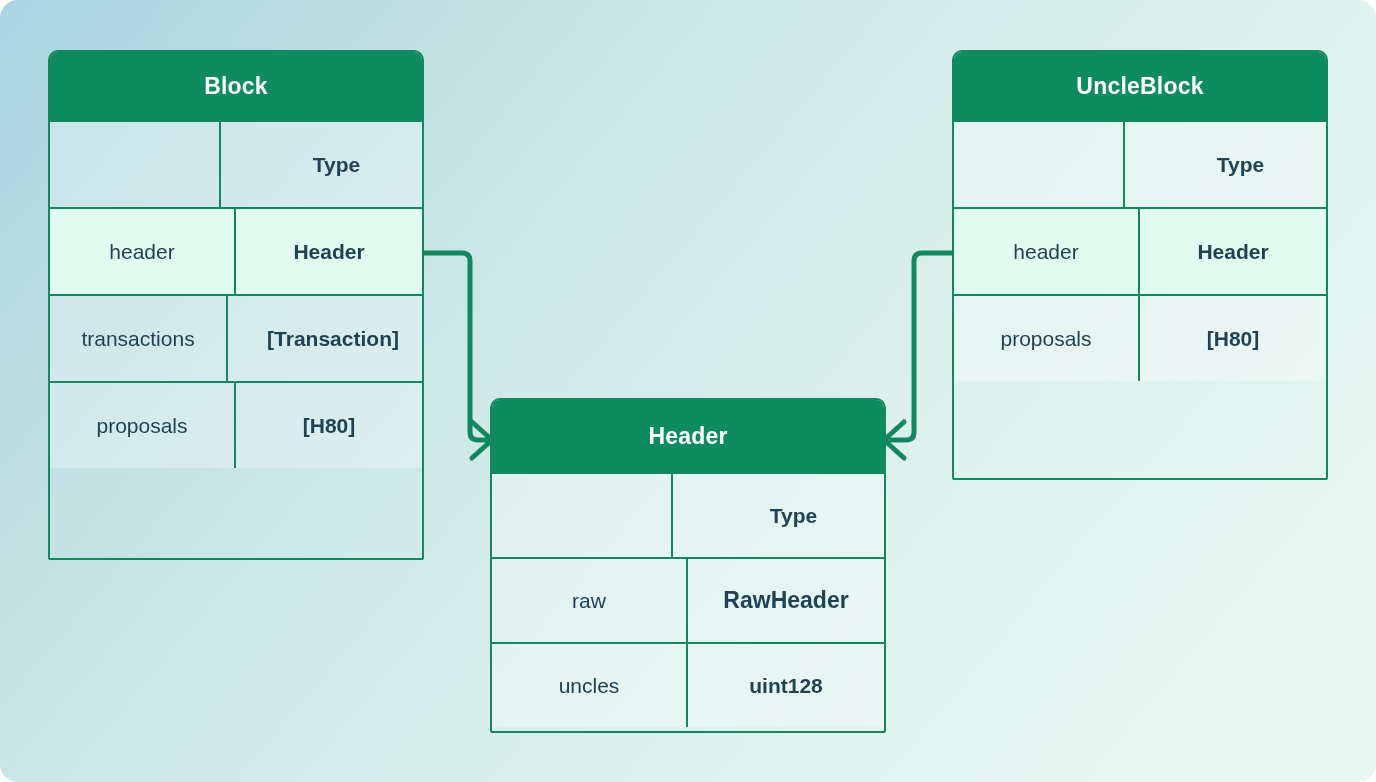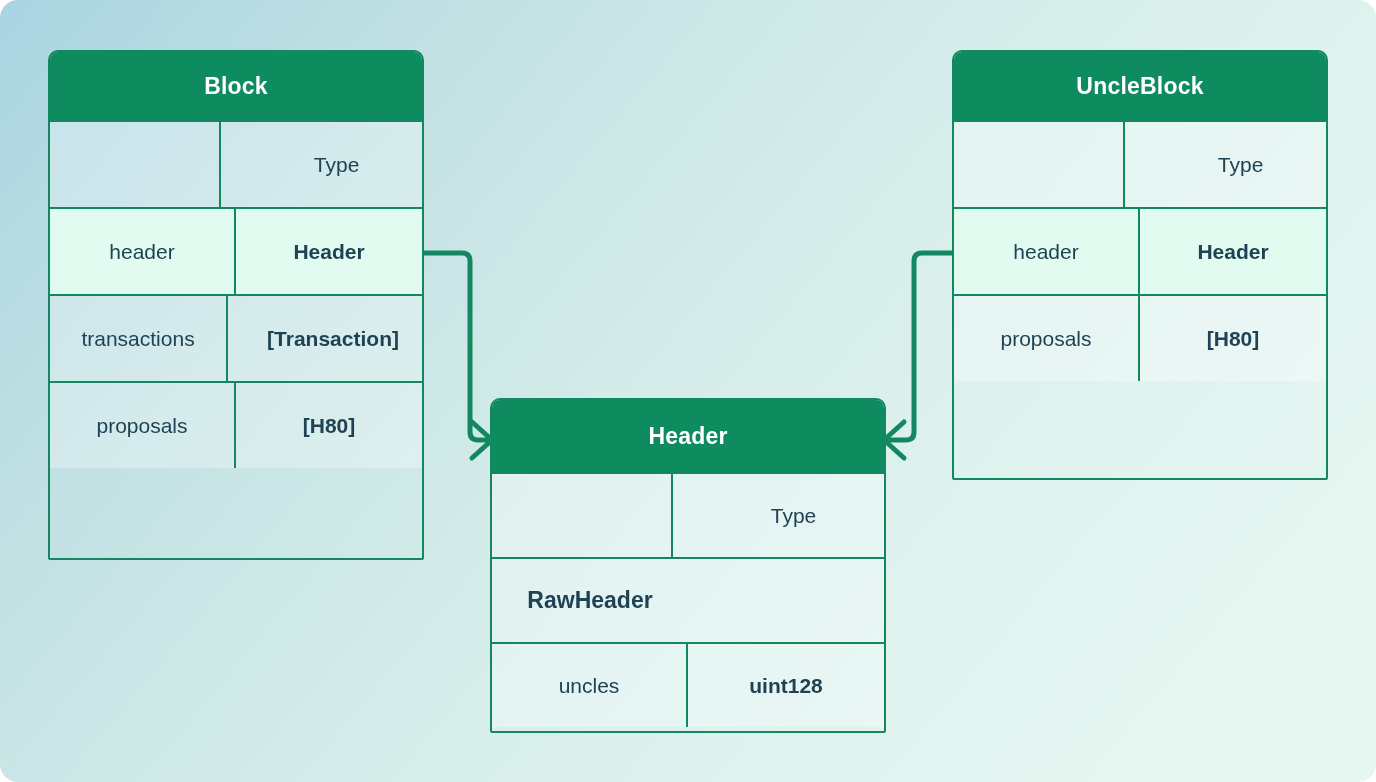--- a/index.html
+++ b/index.html
@@ -61,21 +61,21 @@
     align-items: center;
     justify-content: center;
     color: #1f4355;
     text-align: center;
     padding: 0 6px;
     overflow: hidden;
     white-space: nowrap;
   }
   .cell.c-name { width: 50%; border-right: 2px solid #128760; }
   .cell.c-type { width: 50%; font-weight: bold; }
-  .cell.c-type.plain { font-weight: normal; margin-left: 30px; }
+  .cell.c-type.plain { font-weight: bold; margin-left: 30px; }
 
   
   #links {
     position: absolute;
     left: 0; top: 0;
     width: 1376px; height: 782px;
     z-index: 2;
     pointer-events: none;
   }
   .link-path {
@@ -152,20 +152,21 @@
 
   <div class="entity" style="left:490px; top:398px; width:396px; height:335px;">
     <div class="entity-title" style="height:72px; font-size:23px;">Header</div>
 
     <div class="erow type-head" style="height:85px;">
       <div class="cell c-name" style="font-size:21px;"></div>
       <div class="cell c-type plain" style="font-size:21px;">Type</div>
     </div>
 
     <div class="erow normal" style="height:85px;">
+      <div class="cell c-name" style="font-size:21px;">raw</div>
       <div class="cell c-type" style="font-size:23px;">RawHeader</div>
     </div>
 
     <div class="erow normal" style="height:85px;">
       <div class="cell c-name" style="font-size:21px;">uncles</div>
       <div class="cell c-type" style="font-size:21px;">uint128</div>
     </div>
   </div>
 
 </div>

